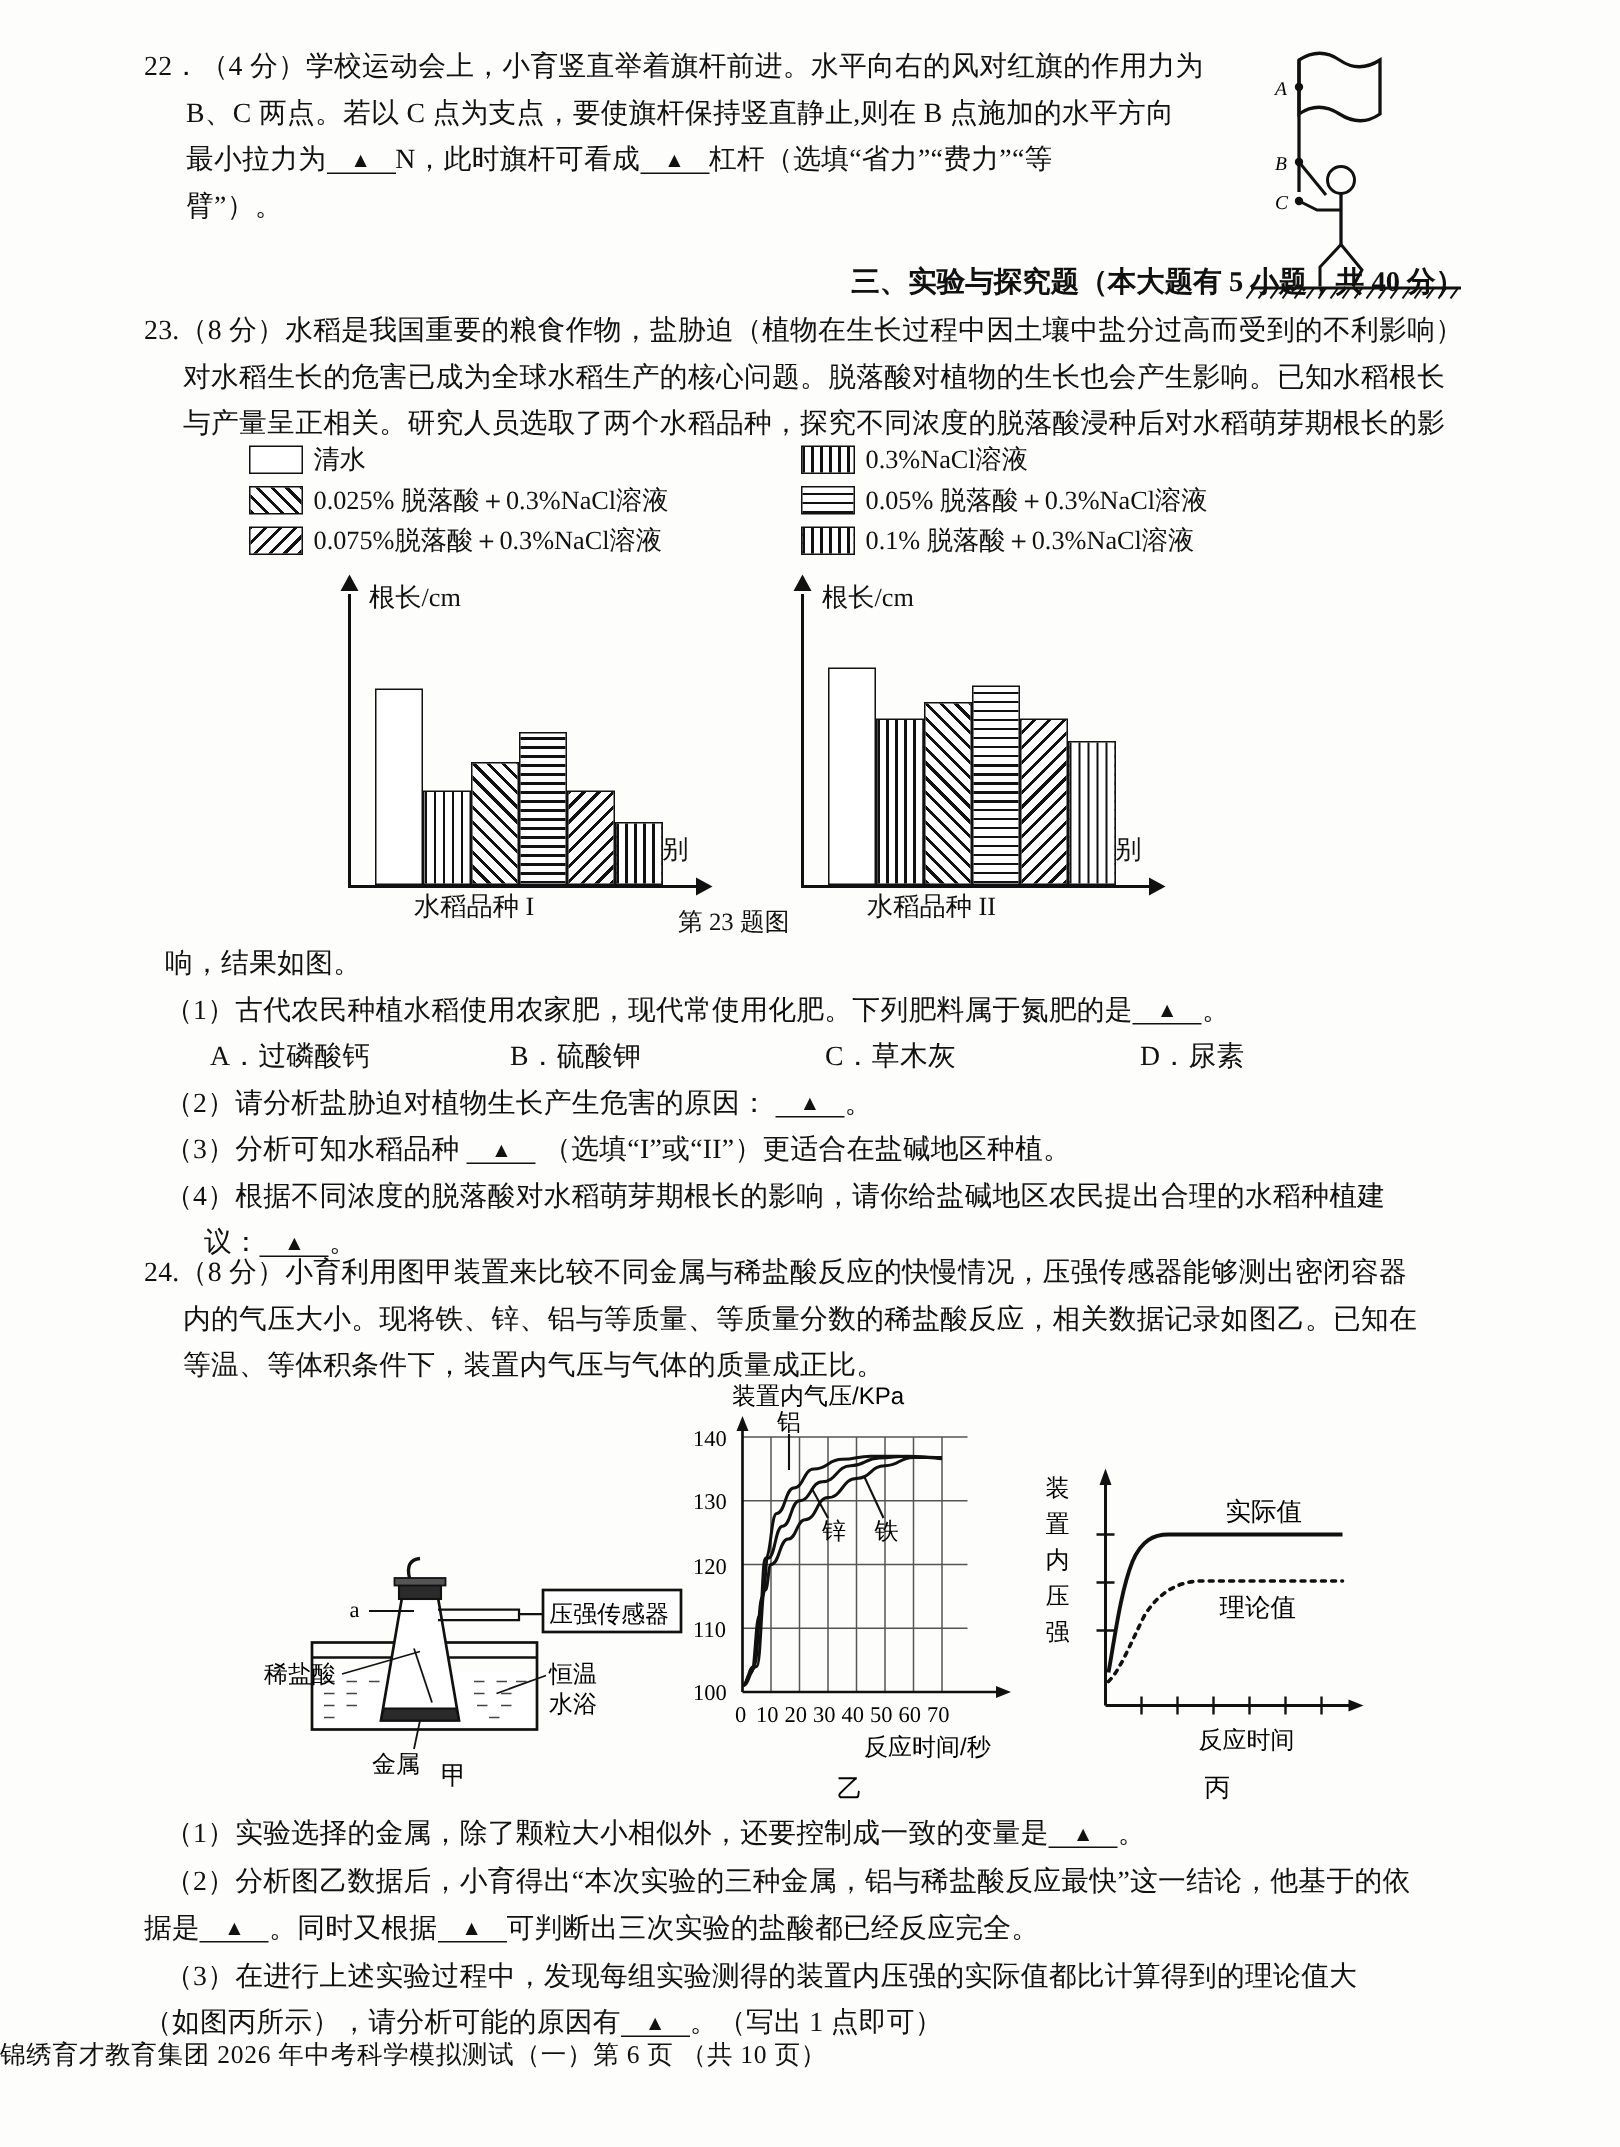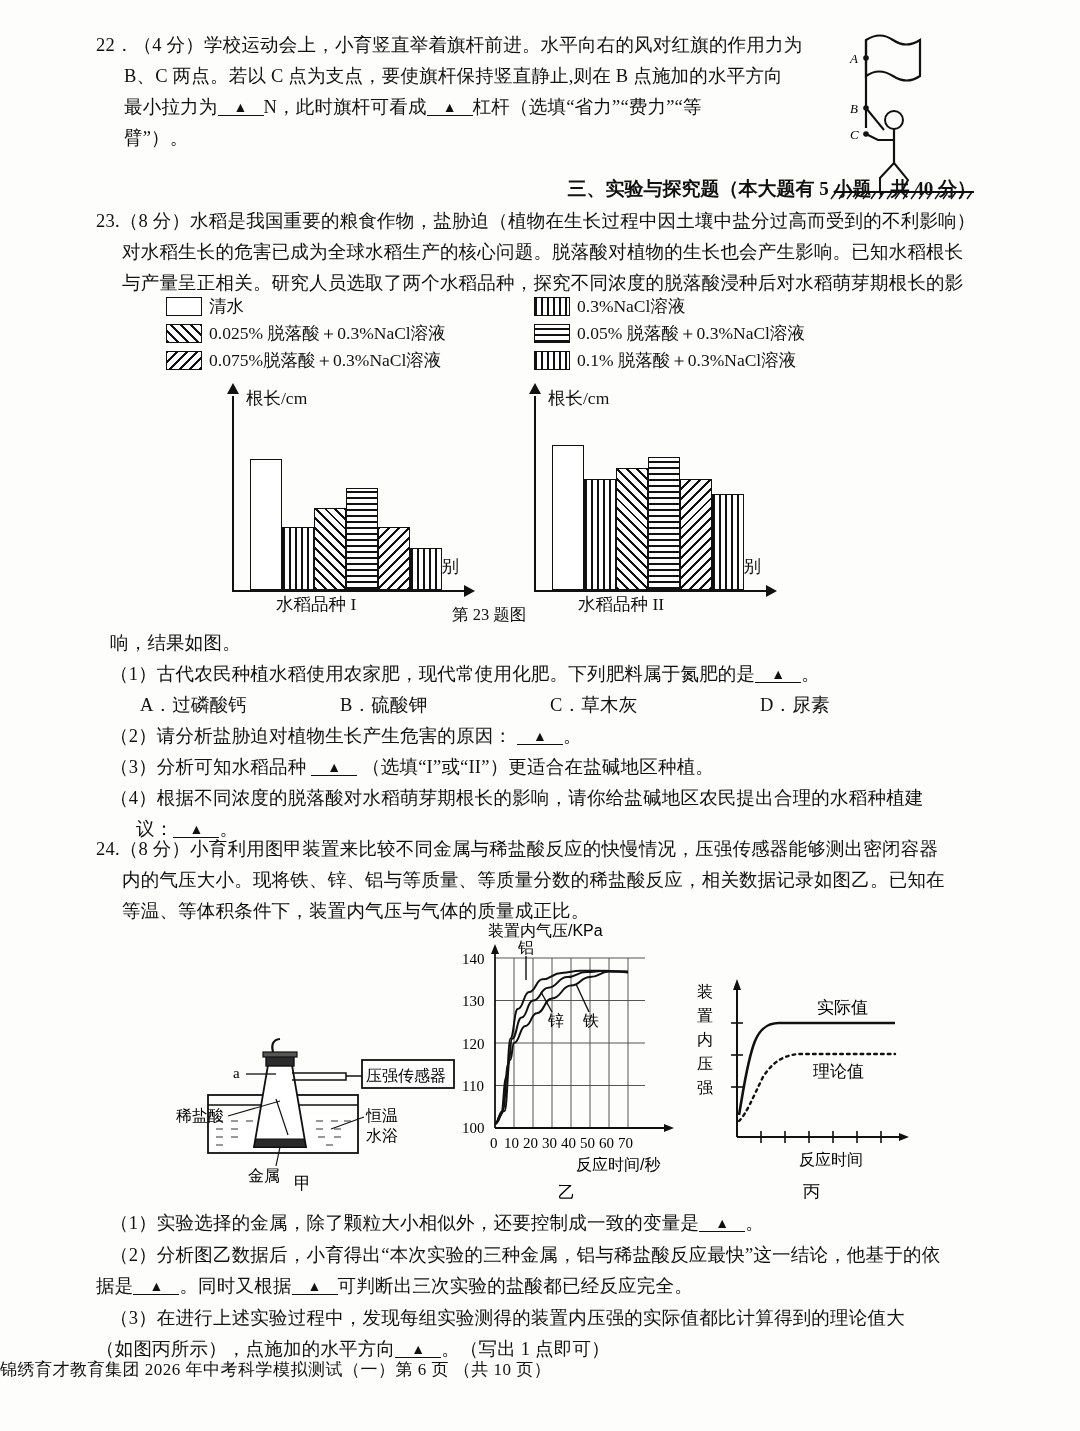--- a/index.html
+++ b/index.html
@@ -460,19 +460,19 @@
   <div id="q24-subs" class="para">
     <span class="ln">
       <span>（1）实验选择的金属，除了颗粒大小相似外，还要控制成一致的变量是</span><span class="blank tri">▲</span><span>。</span>
     </span>
     <span class="ln">（2）分析图乙数据后，小育得出“本次实验的三种金属，铝与稀盐酸反应最快”这一结论，他基于的依</span>
     <span class="ln" style="margin-left:-14px;">
       <span>据是</span><span class="blank tri">▲</span><span>。同时又根据</span><span class="blank tri">▲</span><span>可判断出三次实验的盐酸都已经反应完全。</span>
     </span>
     <span class="ln">（3）在进行上述实验过程中，发现每组实验测得的装置内压强的实际值都比计算得到的理论值大</span>
     <span class="ln" style="margin-left:-14px;">
-      <span>（如图丙所示），点施加的水平方向</span><span class="blank tri">▲</span><span>。（写出 1 点即可）</span>
+      <span>（如图丙所示），请分析可能的原因有</span><span class="blank tri">▲</span><span>。（写出 1 点即可）</span>
     </span>
   </div>
 
   <div id="footer">锦绣育才教育集团 2026 年中考科学模拟测试（一）第 6 页 （共 10 页）</div>
 
 </div>
 
 </body></html>

